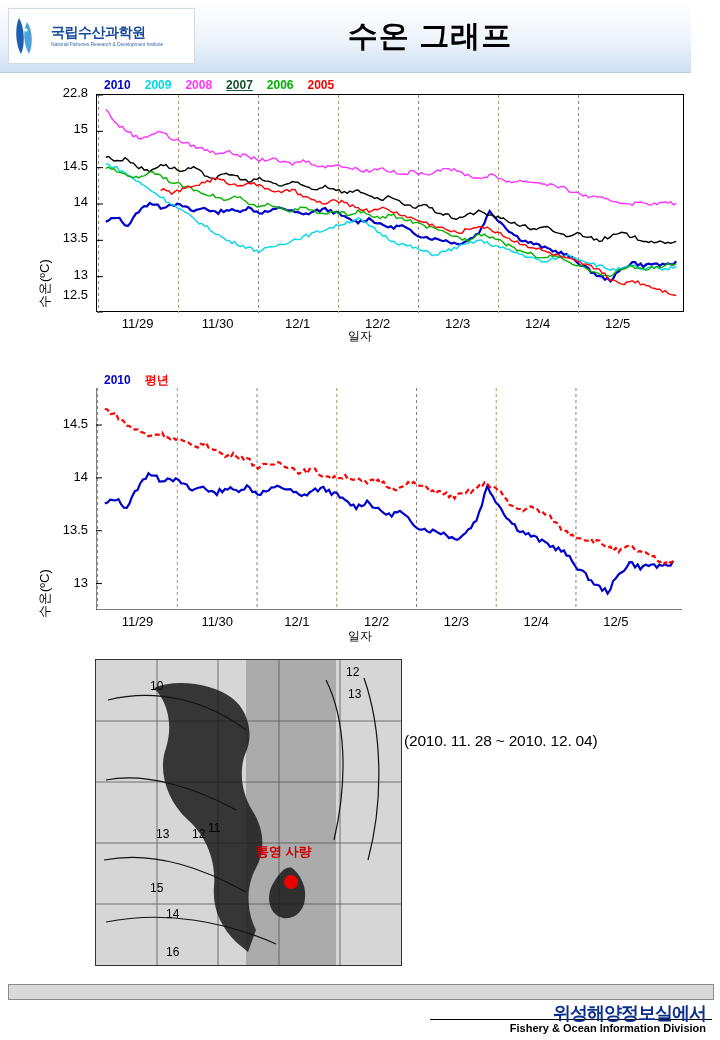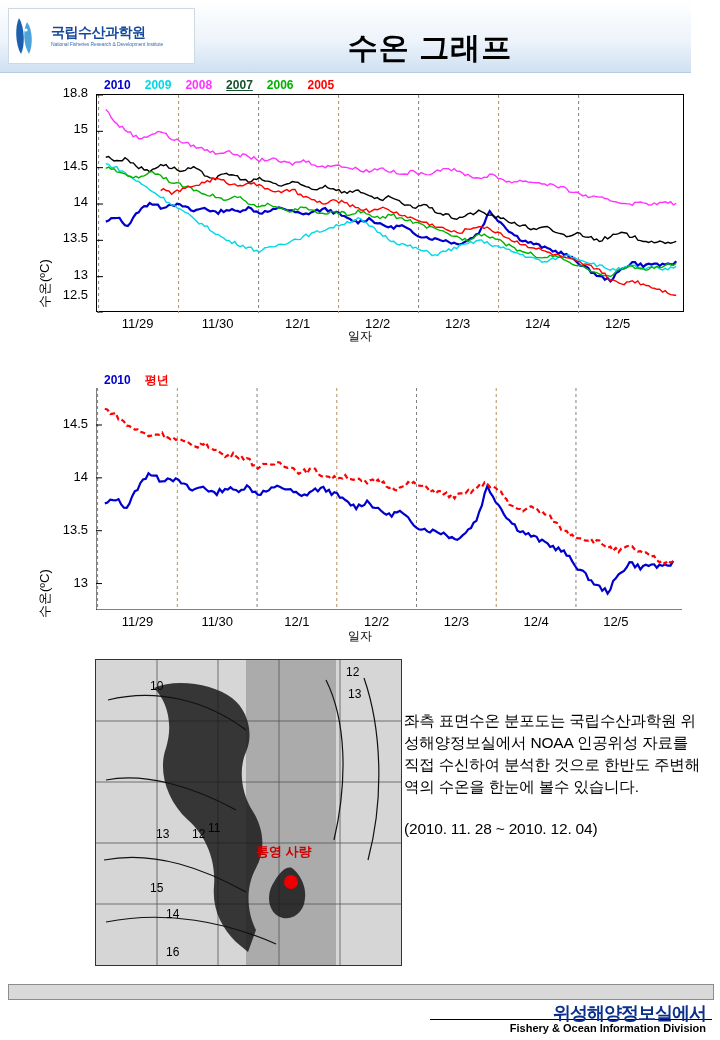--- a/index.html
+++ b/index.html
@@ -27,21 +27,21 @@
   }
   .logo-mark svg{display:block;}
   .logo-text{margin-left:4px;line-height:1.05;}
   .logo-kr{
     font-size:14px;font-weight:bold;color:#14489b;letter-spacing:-0.5px;
   }
   .logo-en{
     font-size:5px;color:#3c6fb0;letter-spacing:-0.1px;margin-top:3px;
   }
   .page-title{
-    position:absolute;left:210px;top:28px;width:440px;
+    position:absolute;left:210px;top:16px;width:440px;
     text-align:center;
     font-size:30px;font-weight:bold;color:#000;letter-spacing:1px;
   }
   
   .chart{position:absolute;}
   .plot{
     position:absolute;border:1px solid #000;background:#fff;
   }
   .ylab{
     position:absolute;
@@ -133,21 +133,21 @@
         <path d="M63.7,95.6 L66.4,93.6 L69.1,95.5 L71.9,96.0 L74.6,99.2 L77.4,96.9 L80.1,95.0 L82.9,96.5 L85.6,93.2 L88.3,93.3 L91.1,91.5 L93.8,92.2 L96.6,91.1 L99.3,90.4 L102.1,90.4 L104.8,87.2 L107.5,87.8 L110.3,85.6 L113.0,87.0 L115.8,83.0 L118.5,83.6 L121.2,83.7 L124.0,84.7 L126.7,84.8 L129.5,88.1 L132.2,89.7 L135.0,89.4 L137.7,88.9 L140.4,91.0 L143.2,90.5 L145.9,90.8 L148.7,89.1 L151.4,88.1 L154.2,89.0 L156.9,87.7 L159.6,90.7 L162.4,89.6 L165.1,91.0 L167.9,93.9 L170.6,93.5 L173.3,95.1 L176.1,96.6 L178.8,96.8 L181.6,95.9 L184.3,97.6 L187.1,95.8 L189.8,94.6 L192.5,96.4 L195.3,94.4 L198.0,94.5 L200.8,99.5 L203.5,99.2 L206.3,102.1 L209.0,101.5 L211.7,102.5 L214.5,104.6 L217.2,104.7 L220.0,107.2 L222.7,106.4 L225.4,108.8 L228.2,109.0 L230.9,107.8 L233.7,105.6 L236.4,104.7 L239.2,105.6 L241.9,108.0 L244.6,105.5 L247.4,107.5 L250.1,107.8 L252.9,111.6 L255.6,109.8 L258.4,112.6 L261.1,112.6 L263.8,115.0 L266.6,115.3 L269.3,113.9 L272.1,117.3 L274.8,115.8 L277.5,114.3 L280.3,114.7 L283.0,113.7 L285.8,112.2 L288.5,113.4 L291.3,114.5 L294.0,116.7 L296.7,118.0 L299.5,117.1 L302.2,119.8 L305.0,120.9 L307.7,120.4 L310.5,122.8 L313.2,122.0 L315.9,123.1 L318.7,124.6 L321.4,125.7 L324.2,126.7 L326.9,127.2 L329.6,127.2 L332.4,130.3 L335.1,129.0 L337.9,131.9 L340.6,132.2 L343.4,132.3 L346.1,132.5 L348.8,134.5 L351.6,135.5 L354.3,136.8 L357.1,135.7 L359.8,137.4 L362.6,138.4 L365.3,138.0 L368.0,133.8 L370.8,134.1 L373.5,134.3 L376.3,133.0 L379.0,132.8 L381.7,131.8 L384.5,131.6 L387.2,133.5 L390.0,132.0 L392.7,133.8 L395.5,136.4 L398.2,137.7 L400.9,137.0 L403.7,138.0 L406.4,141.4 L409.2,142.6 L411.9,143.3 L414.7,145.9 L417.4,146.9 L420.1,146.1 L422.9,149.4 L425.6,149.8 L428.4,149.6 L431.1,152.5 L433.8,152.7 L436.6,153.0 L439.3,153.9 L442.1,153.1 L444.8,155.1 L447.6,155.9 L450.3,157.0 L453.0,157.7 L455.8,160.1 L458.5,159.5 L461.3,159.4 L464.0,161.8 L466.8,162.1 L469.5,162.7 L472.2,163.0 L475.0,163.9 L477.7,164.9 L480.5,166.3 L483.2,166.8 L485.9,169.4 L488.7,168.9 L491.4,169.8 L494.2,170.5 L496.9,174.1 L499.7,173.6 L502.4,174.1 L505.1,178.2 L507.9,178.1 L510.6,183.9 L513.4,185.2 L516.1,184.9 L518.9,186.0 L521.6,187.9 L524.3,188.9 L527.1,189.6 L529.8,186.9 L532.6,186.7 L535.3,185.7 L538.0,187.8 L540.8,185.9 L543.5,189.8 L546.3,189.0 L549.0,190.5 L551.8,190.7 L554.5,192.9 L557.2,193.3 L560.0,194.3 L562.7,194.1 L565.5,197.1 L568.2,195.7 L571.0,198.5 L573.7,199.6 L576.4,200.0 L579.2,200.5" fill="none" stroke="#ff0000" stroke-width="1.4"></path>
       </svg>
     </div>
   <div class="xlab" style="left:330px;top:250px;width:60px;">일자</div>
 <div class="ytick" style="left: 46px; top: 209px;">12.5</div>
     <div class="ytick" style="left: 46px; top: 188.667px;">13</div>
     <div class="ytick" style="left: 46px; top: 152.333px;">13.5</div>
     <div class="ytick" style="left: 46px; top: 116px;">14</div>
     <div class="ytick" style="left: 46px; top: 79.6667px;">14.5</div>
     <div class="ytick" style="left: 46px; top: 43.3333px;">15</div>
-    <div class="ytick" style="left: 46px; top: 7px;">18.8</div>
+    <div class="ytick" style="left: 46px; top: 7px;">22.8</div>
     <div class="xtick" style="left: 107.6px; top: 238px;">11/29</div>
     <div class="xtick" style="left: 187.6px; top: 238px;">11/30</div>
     <div class="xtick" style="left: 267.6px; top: 238px;">12/1</div>
     <div class="xtick" style="left: 347.6px; top: 238px;">12/2</div>
     <div class="xtick" style="left: 427.6px; top: 238px;">12/3</div>
     <div class="xtick" style="left: 507.6px; top: 238px;">12/4</div>
     <div class="xtick" style="left: 587.6px; top: 238px;">12/5</div>
     <div class="legend" style="left: 104px; top: 0px;"><span style="color: rgb(0, 0, 204);">2010</span><span style="color: rgb(0, 216, 232);">2009</span><span style="color: rgb(255, 51, 255);">2008</span><span style="color: #14532d; text-decoration: underline;">2007</span><span style="color: rgb(0, 178, 0);">2006</span><span style="color: rgb(255, 0, 0);">2005</span></div>
   </div>
 
@@ -215,20 +215,19 @@
       <text x="112" y="172" font-size="12" fill="#000" font-family="Liberation Sans, sans-serif">11</text>
       <text x="54" y="232" font-size="12" fill="#000" font-family="Liberation Sans, sans-serif">15</text>
       <text x="70" y="258" font-size="12" fill="#000" font-family="Liberation Sans, sans-serif">14</text>
       <text x="70" y="296" font-size="12" fill="#000" font-family="Liberation Sans, sans-serif">16</text>
       <circle cx="195" cy="222" r="7" fill="#ee0000"></circle>
       <text x="160" y="196" font-size="13" font-weight="bold" fill="#cc0000" font-family="Liberation Sans, sans-serif">통영 사량</text>
     </svg>
 </div>
 
 <div class="desc">
-  <span>좌측 표면수온 분포도는 국립수산과학원 위성해양정보실에서 NOAA 인공위성 자료를 직접 수신하여 분석한 것으로  한반도 주변해역의 수온을 한눈에 볼수 있습니다.</span>
   <span class="period">(2010. 11. 28 ~ 2010. 12. 04)</span>
 </div>
 
 <div class="footer-bar"></div>
 <div class="footer-line"></div>
 <div class="footer-kr">위성해양정보실에서</div>
 <div class="footer-en">Fishery &amp; Ocean Information Division</div>
 
 </body></html>

